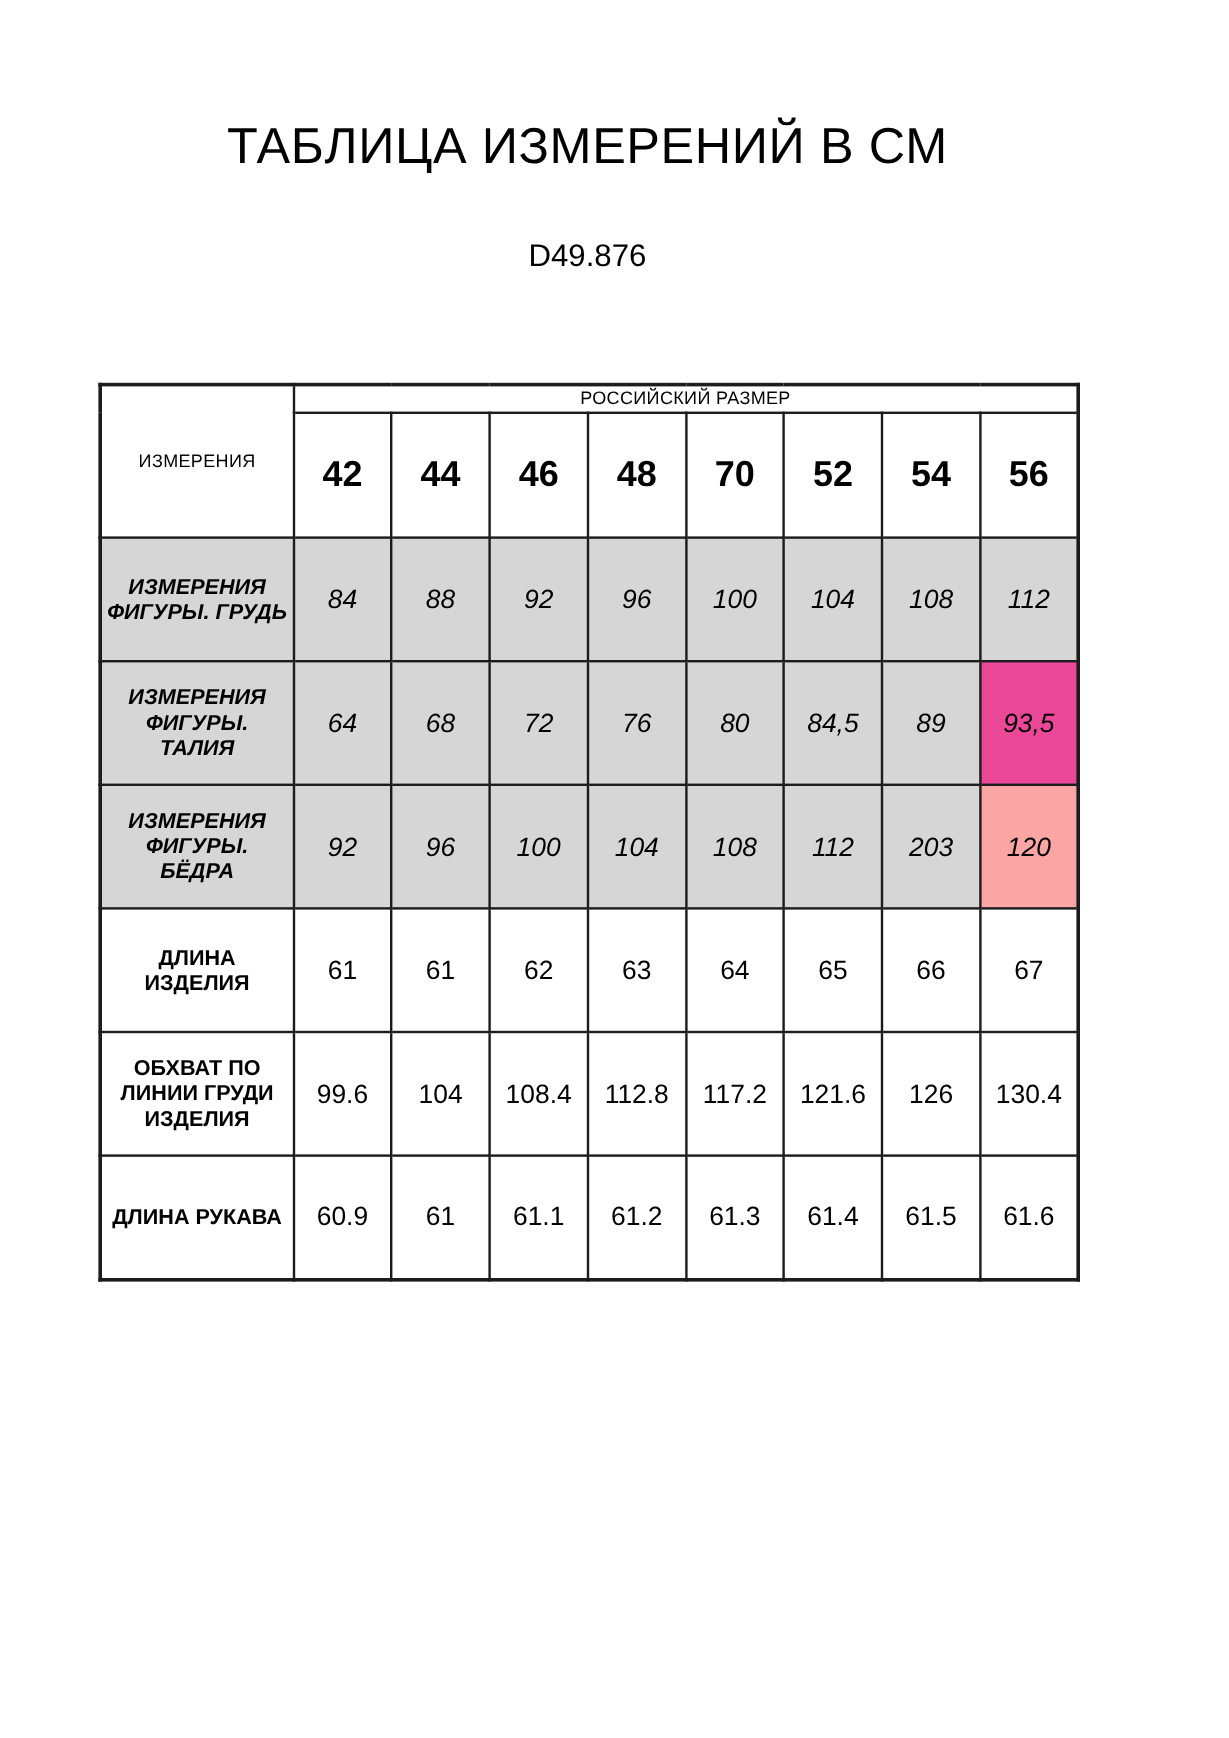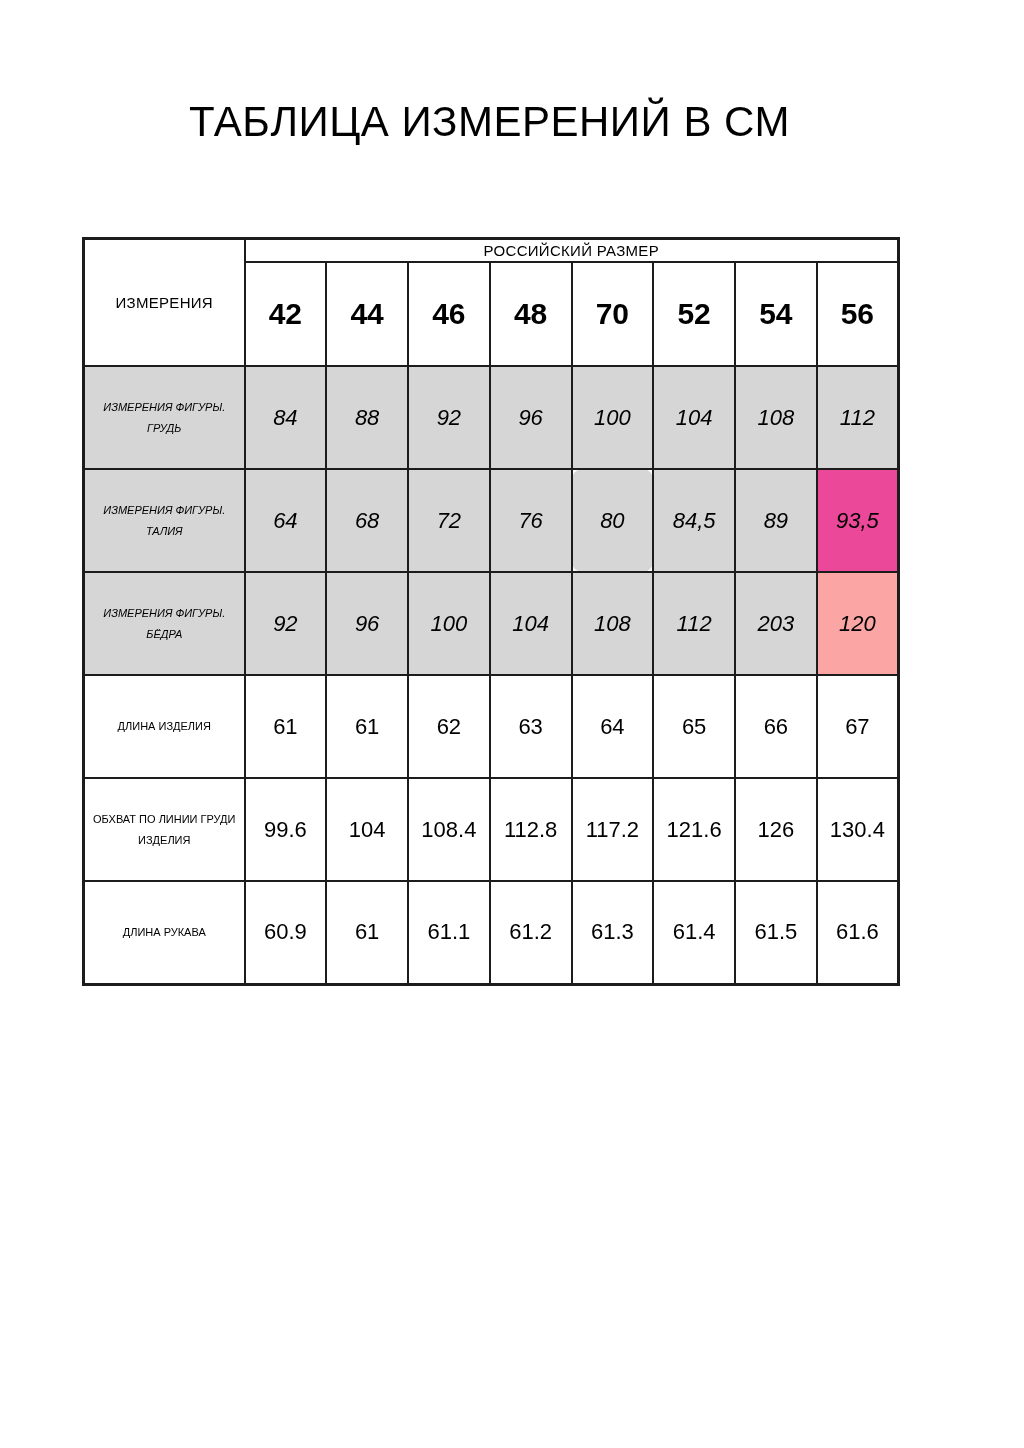--- a/index.html
+++ b/index.html
@@ -66,38 +66,40 @@
     font-size: 16px;
     letter-spacing: 0.3px;
   }
   tr.sizes-row th {
     height: 102px;
     font-size: 30px;
     font-weight: 900;
   }
   tbody tr { height: 103px; }
   tbody th.row-label {
-    font-size: 11px;
+    font-size: 18px;
     line-height: 21px;
+    font-weight: bold;
   }
   tbody td.measurement-cell {
     font-size: 22px;
   }
   tbody tr.shaded th, tbody tr.shaded td {
     font-style: italic;
   }
 </style>
 </head>
 <body>
 
 <div class="page">
   <div class="content">
 
     <h1 class="doc-title">ТАБЛИЦА ИЗМЕРЕНИЙ В СМ</h1>
 
+    <div class="model-code">D49.876</div>
 
 
     <table class="size-table">
       <colgroup>
         <col class="c-label">
         <col class="c-size">
           <col class="c-size">
           <col class="c-size">
           <col class="c-size">
         <col class="c-size">
@@ -132,21 +134,21 @@
           <td class="measurement-cell" style="background: rgb(214, 214, 214);">104</td>
           <td class="measurement-cell" style="background: rgb(214, 214, 214);">108</td>
           <td class="measurement-cell" style="background: rgb(214, 214, 214);">112</td>
         </tr>
         <tr class="shaded">
           <th class="row-label" style="background: rgb(214, 214, 214);">ИЗМЕРЕНИЯ ФИГУРЫ. ТАЛИЯ</th>
           <td class="measurement-cell" style="background: rgb(214, 214, 214);">64</td>
           <td class="measurement-cell" style="background: rgb(214, 214, 214);">68</td>
           <td class="measurement-cell" style="background: rgb(214, 214, 214);">72</td>
           <td class="measurement-cell" style="background: rgb(214, 214, 214);">76</td>
-          <td class="measurement-cell" style="background: rgb(214, 214, 214); border-radius: 10px;">80</td>
+          <td class="measurement-cell" style="background: rgb(214, 214, 214);">80</td>
           <td class="measurement-cell" style="background: rgb(214, 214, 214);">84,5</td>
           <td class="measurement-cell" style="background: rgb(214, 214, 214);">89</td>
           <td class="measurement-cell" style="background: #ec4899;">93,5</td>
         </tr>
         <tr class="shaded">
           <th class="row-label" style="background: rgb(214, 214, 214);">ИЗМЕРЕНИЯ ФИГУРЫ. БЁДРА</th>
           <td class="measurement-cell" style="background: rgb(214, 214, 214);">92</td>
           <td class="measurement-cell" style="background: rgb(214, 214, 214);">96</td>
           <td class="measurement-cell" style="background: rgb(214, 214, 214);">100</td>
           <td class="measurement-cell" style="background: rgb(214, 214, 214);">104</td>

